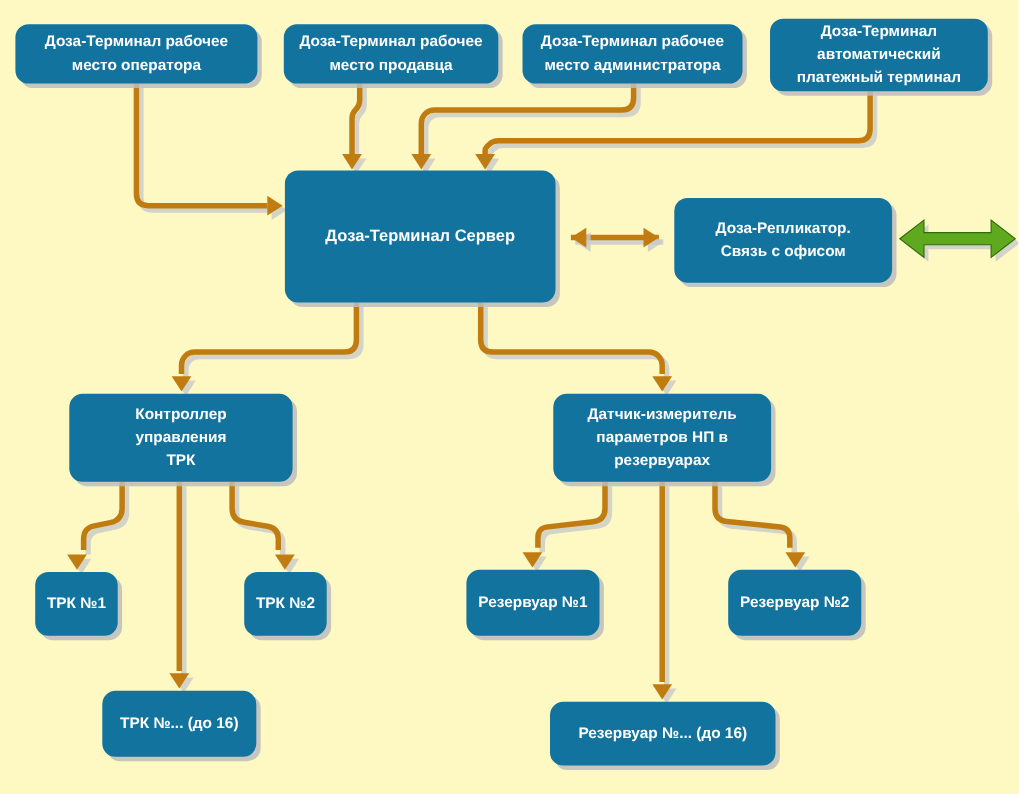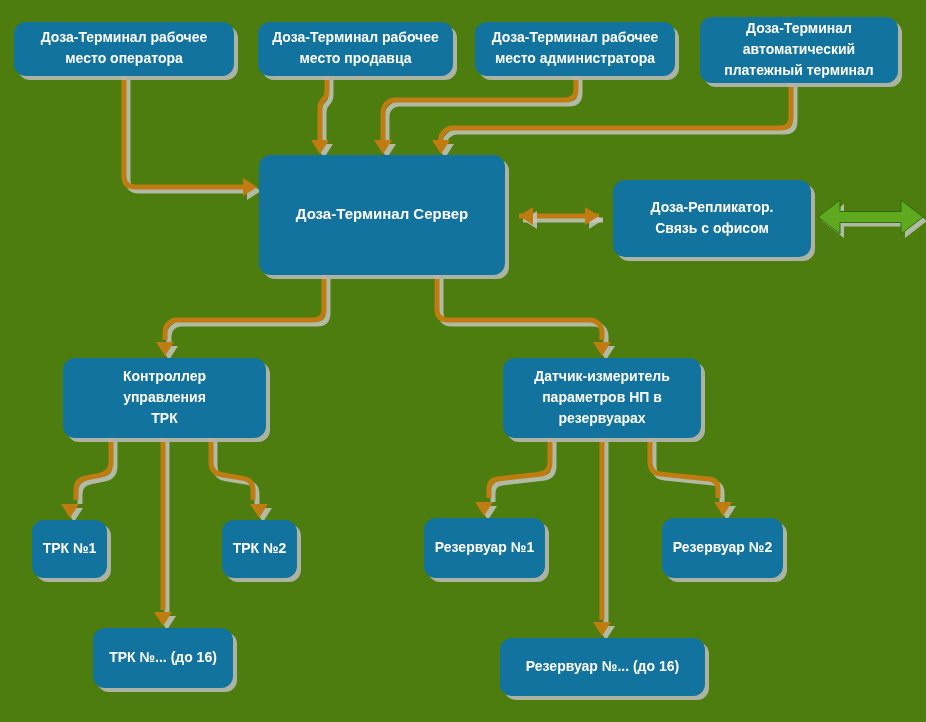--- a/index.html
+++ b/index.html
@@ -7,21 +7,21 @@
     padding: 0;
     background: #ffffff;
   }
   body {
     font-family: "Liberation Sans", sans-serif;
   }
   #diagram-root {
     position: relative;
     width: 926px;
     height: 722px;
-    background: #4d7c0f;
+    background: #fef9c3;
     overflow: hidden;
   }
   svg.layer {
     position: absolute;
     left: 0;
     top: 0;
     width: 926px;
     height: 722px;
   }
   .node-label {

